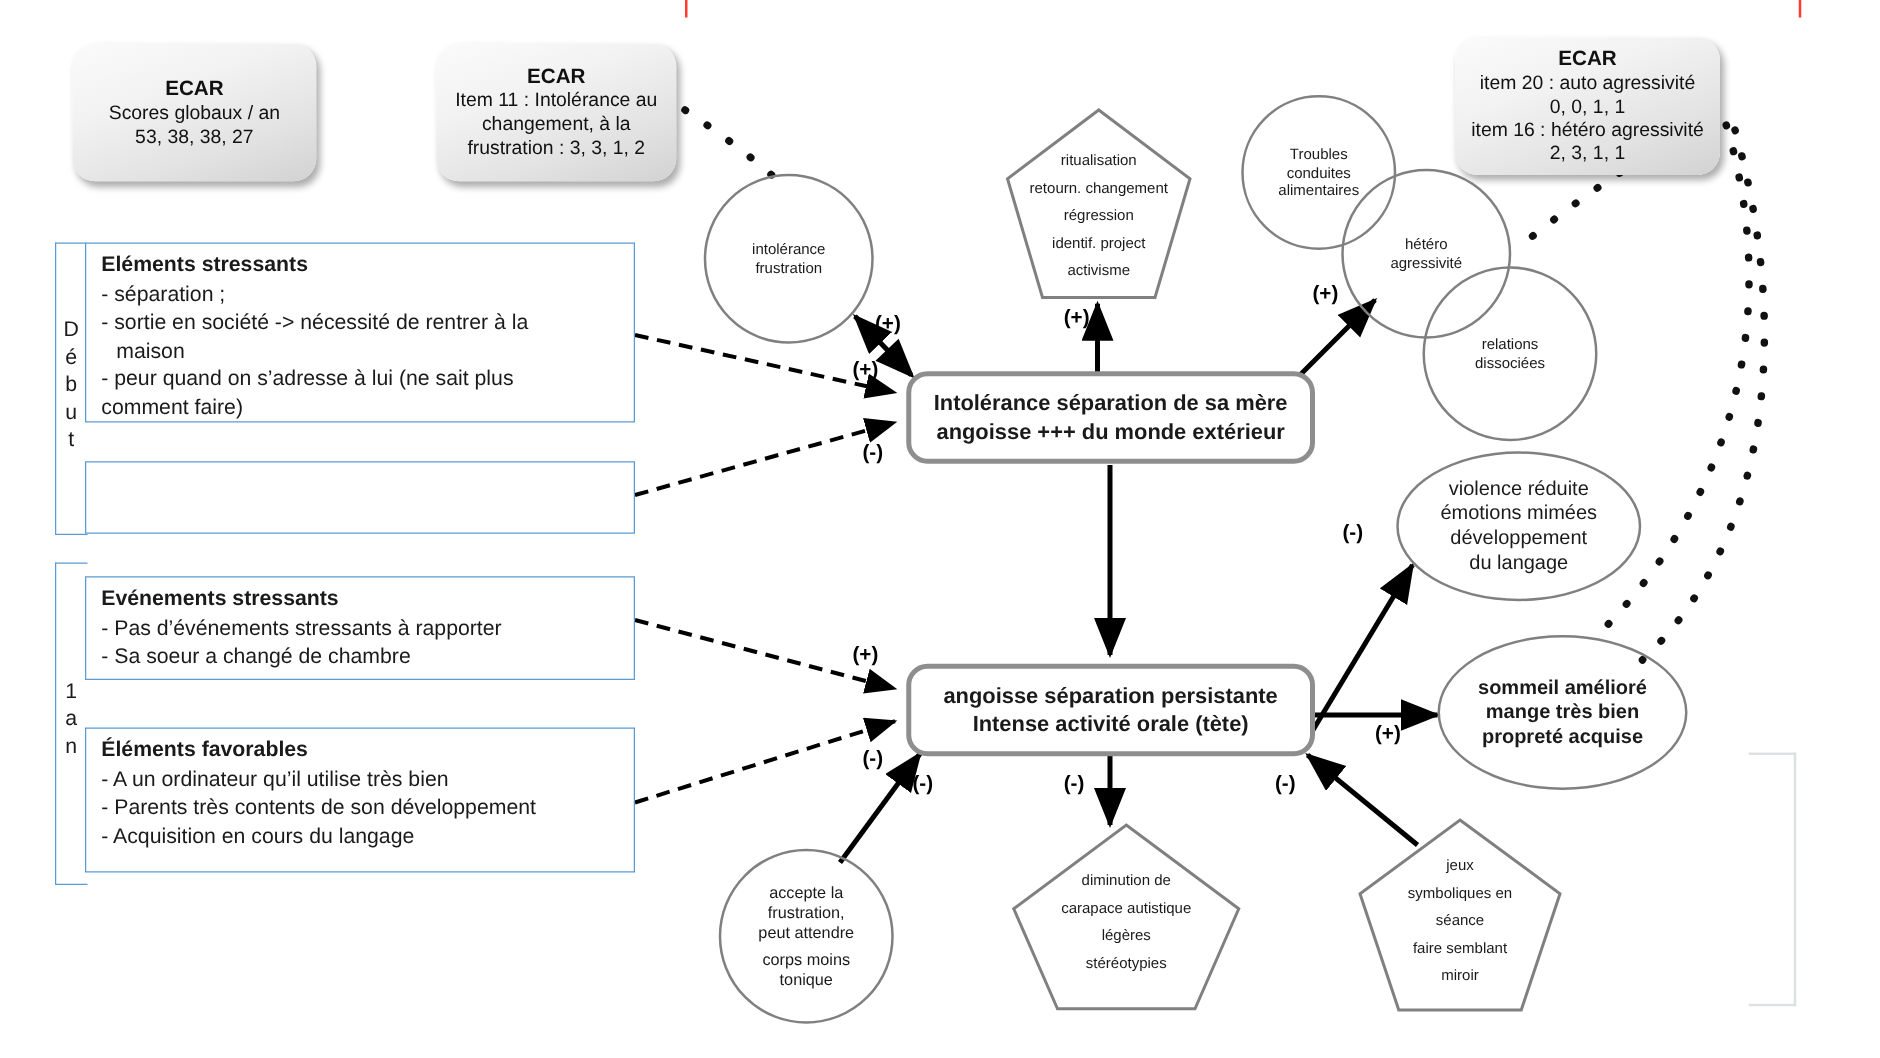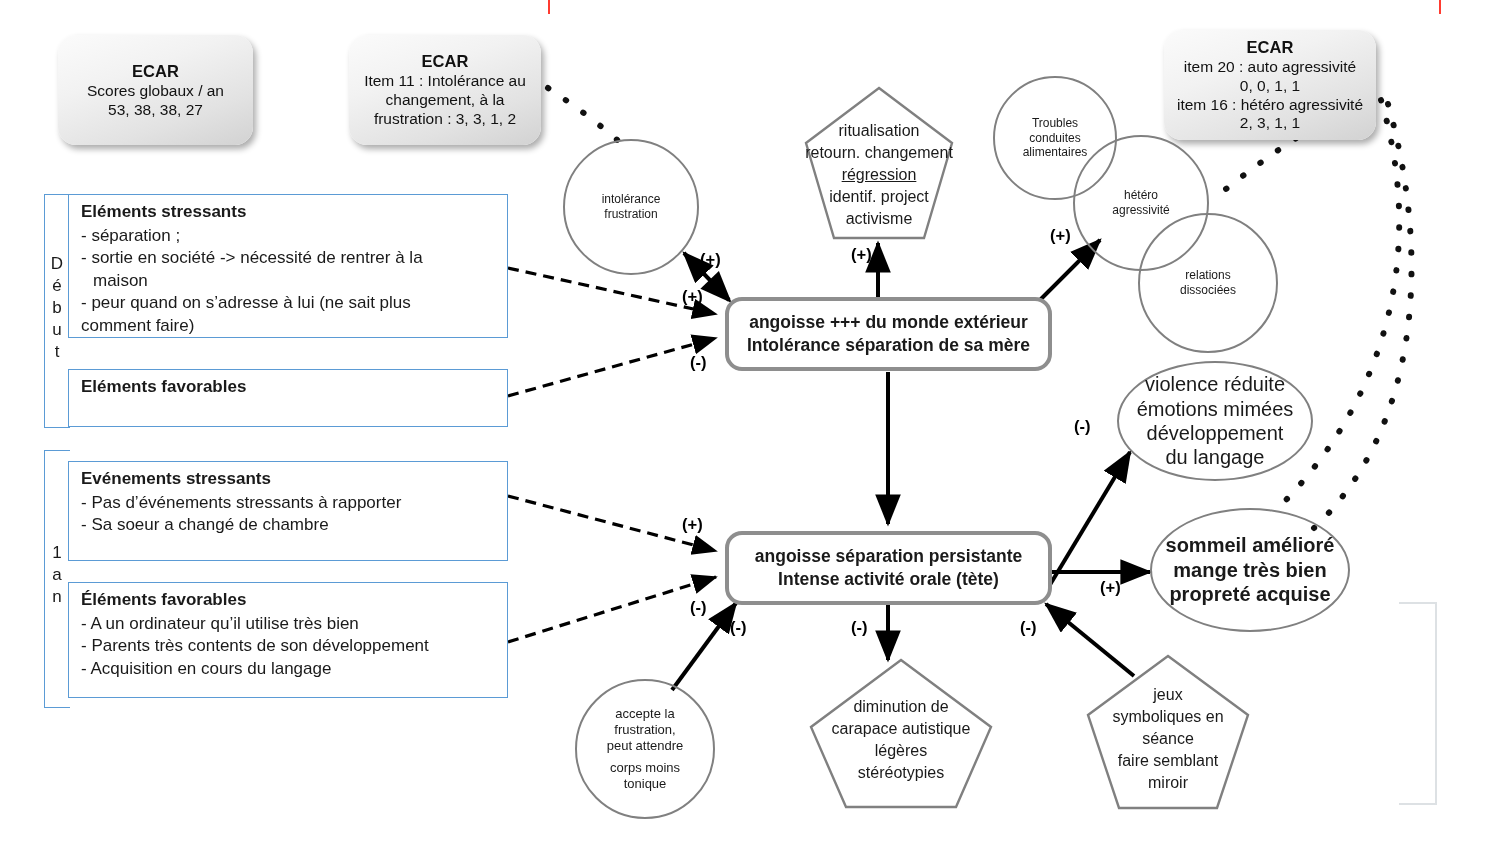--- a/index.html
+++ b/index.html
@@ -49,26 +49,26 @@
 
   
   .circ{
     position:absolute;border:2px solid #808080;border-radius:50%;background:transparent;
     display:flex;flex-direction:column;align-items:center;justify-content:center;
     text-align:center;font-size:12px;line-height:1.22;box-sizing:border-box;
   }
   .ell{
     position:absolute;border:2px solid #808080;border-radius:50%;background:transparent;
     display:flex;flex-direction:column;align-items:center;justify-content:center;
-    text-align:center;font-size:20px;line-height:1.22;box-sizing:border-box;
+    text-align:center;font-size:16px;line-height:1.22;box-sizing:border-box;
   }
   .ell.b{font-weight:bold;}
   .penta{position:absolute;}
   .penta .txt{
-    position:absolute;left:0;right:0;text-align:center;font-size:16px;line-height:1.2;
+    position:absolute;left:0;right:0;text-align:center;font-size:12px;line-height:1.2;
   }
 
   
   .sign{
     position:absolute;font-weight:bold;font-size:16.5px;color:#000;white-space:nowrap;
   }
   .guide{position:absolute;width:2px;background:#ff3b30;}
   .gbracket{position:absolute;border:2px solid #dde1e4;border-left:none;box-sizing:border-box;}
 </style>
 </head>
@@ -166,39 +166,38 @@
   <div class="panel" style="left:68px;top:194px;width:440px;height:144px;">
     <h4>Eléments stressants</h4>
     <div class="row">-   séparation ;</div>
     <div class="row">-   sortie en société -&gt; nécessité de rentrer à la</div>
     <div class="row ind">maison</div>
     <div class="row">- peur quand on s’adresse à lui (ne sait plus</div>
     <div class="row">comment faire)</div>
   </div>
 
   <div class="panel" style="left:68px;top:369px;width:440px;height:58px;">
-    <h4>Eléments favorables</h4>
-  </div>
-
-  <div class="panel" style="left:68px;top:461px;width:440px;height:100px;">
+  </div>
+
+  <div class="panel" style="left:68px;top:461px;width:440px;height:83px;">
     <h4>Evénements stressants</h4>
     <div class="row">- Pas d’événements stressants à rapporter</div>
     <div class="row">- Sa soeur a changé de chambre</div>
   </div>
 
   <div class="panel" style="left:68px;top:582px;width:440px;height:116px;">
     <h4>Éléments favorables</h4>
     <div class="row">- A un ordinateur qu’il utilise très bien</div>
     <div class="row">-   Parents très contents de son développement</div>
     <div class="row">-   Acquisition en cours du langage</div>
   </div>
 
   <div class="core" style="left:725px;top:297px;width:327px;height:74px;">
+    <div>Intolérance séparation de sa mère</div>
     <div>angoisse +++ du monde extérieur</div>
-    <div>Intolérance séparation de sa mère</div>
   </div>
 
   <div class="core" style="left:725px;top:531px;width:327px;height:74px;">
     <div>angoisse séparation persistante</div>
     <div>Intense activité orale (tète)</div>
   </div>
 
   <div class="circ" style="left:563px;top:139px;width:136px;height:136px;">
     <div>intolérance</div>
     <div>frustration</div>
@@ -241,21 +240,21 @@
     <div>mange très bien</div>
     <div>propreté acquise</div>
   </div>
 
   <div class="penta" style="left:803px;top:85px;width:152px;height:158px;">
     <svg width="152" height="158" viewBox="0 0 152 158">
       <polygon points="76,3 149,58 121,153 31,153 3,58" fill="none" stroke="#808080" stroke-width="2.4"></polygon>
     </svg>
     <div class="txt" style="top:36px;">ritualisation</div>
     <div class="txt" style="top:58px;left:-6px;right:-6px;">retourn. changement</div>
-    <div class="txt" style="top:80px;text-decoration:underline;">régression</div>
+    <div class="txt" style="top:80px;">régression</div>
     <div class="txt" style="top:102px;">identif. project</div>
     <div class="txt" style="top:124px;">activisme</div>
   </div>
 
   <div class="penta" style="left:808px;top:657px;width:186px;height:154px;">
     <svg width="186" height="154" viewBox="0 0 186 154">
       <polygon points="93,3 183,70 148,150 38,150 3,70" fill="none" stroke="#808080" stroke-width="2.4"></polygon>
     </svg>
     <div class="txt" style="top:40px;">diminution de</div>
     <div class="txt" style="top:62px;">carapace autistique</div>

